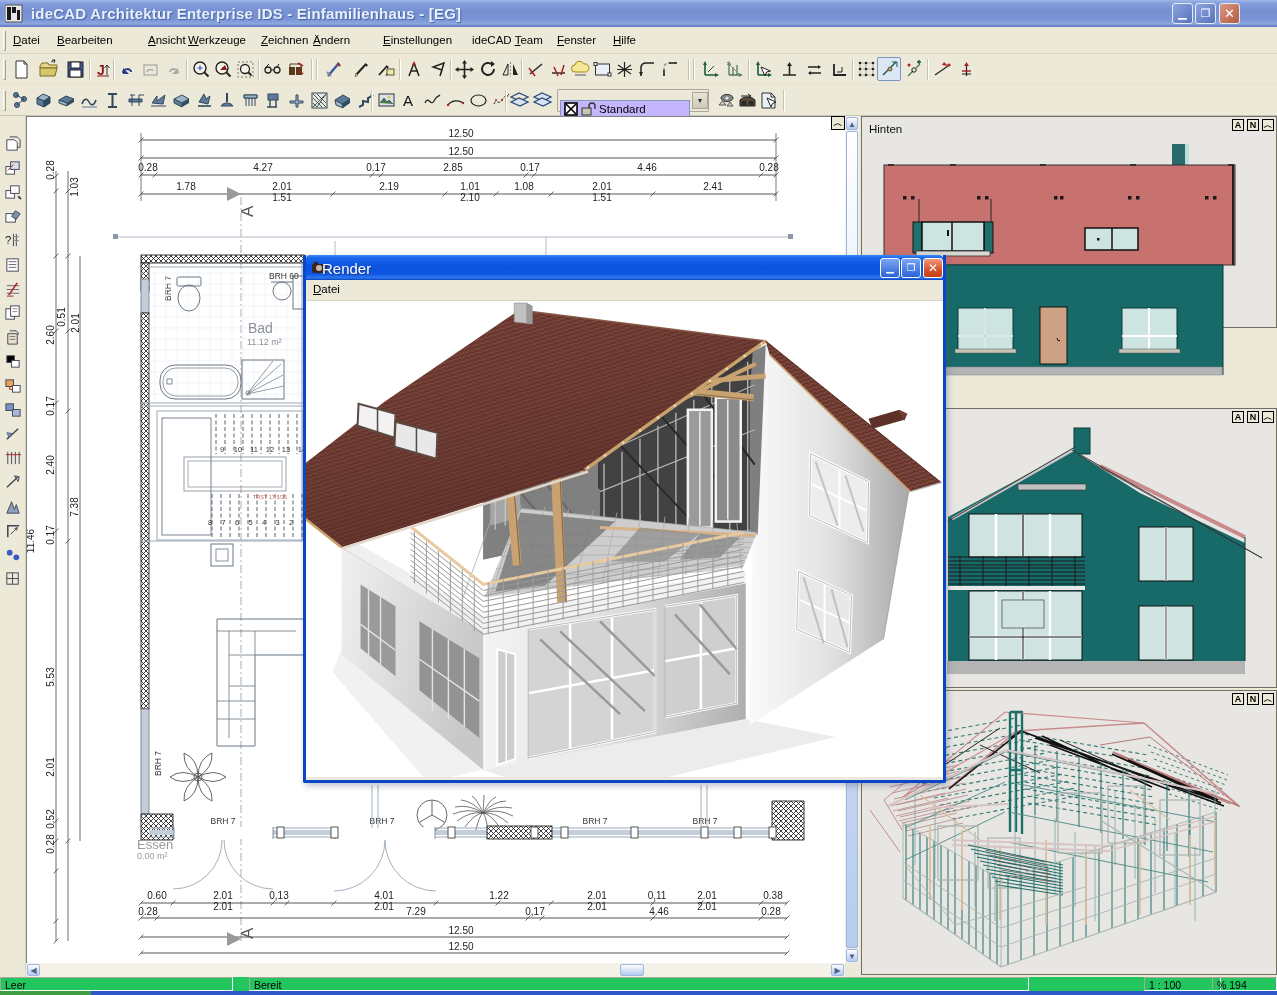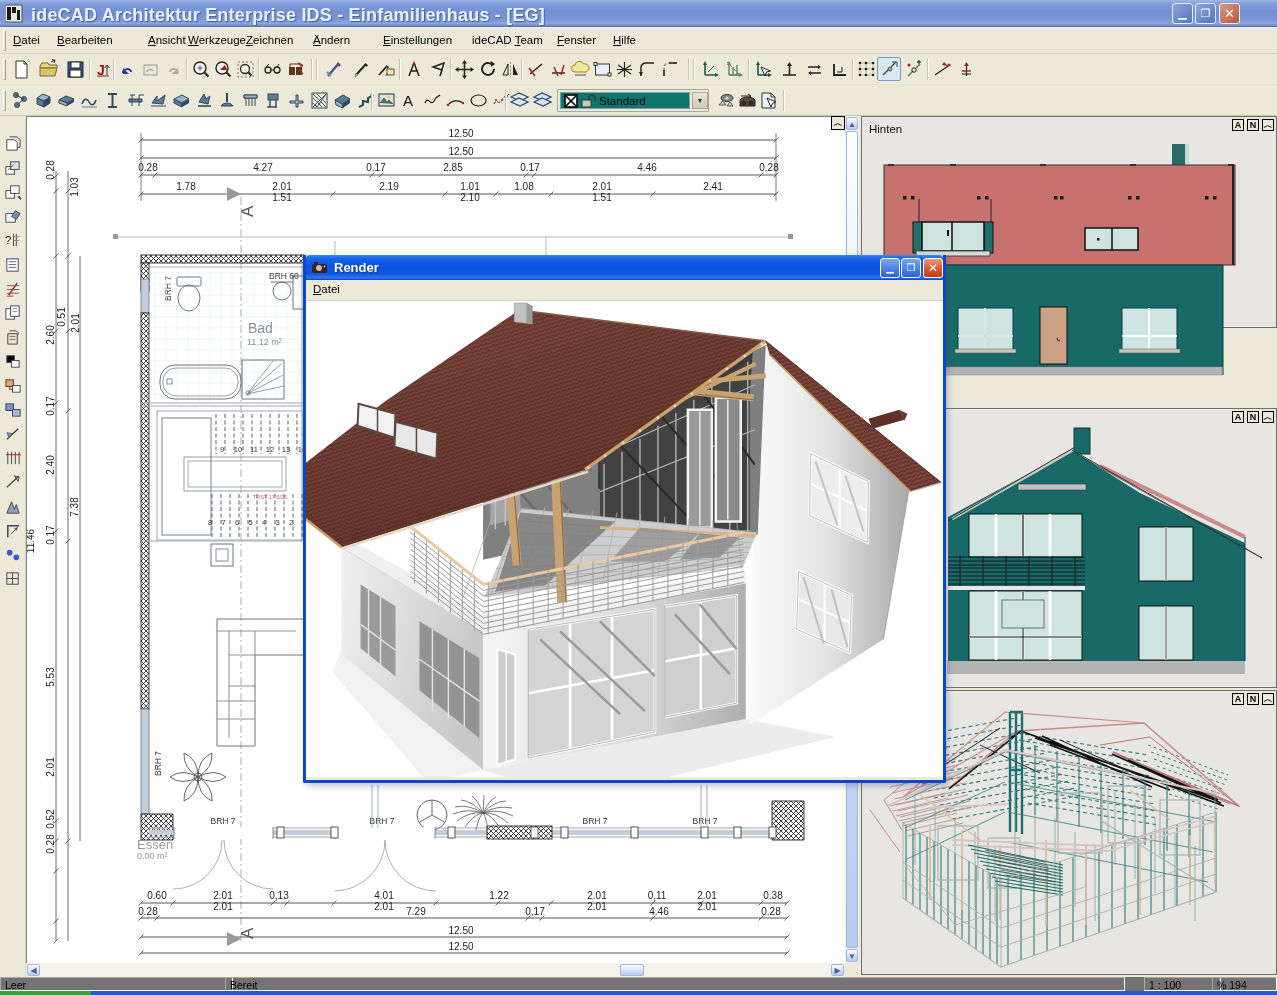--- a/index.html
+++ b/index.html
@@ -1,21 +1,21 @@
 <!DOCTYPE html>
 <html><head><meta charset="utf-8">
 <style>
 *{margin:0;padding:0;box-sizing:border-box}
 html,body{width:1277px;height:995px;overflow:hidden}
 body{position:relative;background:#ECE9D8;font-family:"Liberation Sans",sans-serif;-webkit-font-smoothing:antialiased}
 .abs{position:absolute}
 
 #titlebar{left:0;top:0;width:1277px;height:27px;background:linear-gradient(180deg,#9FB6E6 0%,#84A0DC 12%,#7690D2 40%,#7994D5 70%,#8CA6DF 88%,#687FC6 97%,#5A76BD 100%);}
 #titlebar .ticon{left:5px;top:4px;width:19px;height:19px}
-#titlebar .ttext{left:31px;top:5px;color:#EAF0FB;font-size:18px;font-weight:bold;letter-spacing:0.2px;text-shadow:1px 1px 1px #43639F}
+#titlebar .ttext{left:31px;top:5px;color:#EAF0FB;font-size:15px;font-weight:bold;letter-spacing:0.2px;text-shadow:1px 1px 1px #43639F}
 .capbtn{top:3px;width:21px;height:21px;border-radius:3px;border:1px solid #E4EBF7;font-size:11px;color:#fff;text-align:center;line-height:19px}
 .bmin{left:1172px;background:linear-gradient(135deg,#8CA4DF,#5873BE)}
 .bmax{left:1195px;background:linear-gradient(135deg,#8CA4DF,#5873BE)}
 .bclose{left:1219px;background:linear-gradient(135deg,#D99884,#B35B42)}
 
 #menubar{left:0;top:27px;width:1277px;height:27px;background:#ECE9D8;border-bottom:1px solid #D8D4C4}
 .grip{top:3px;width:3px;height:21px;border-left:1px solid #fff;border-top:1px solid #fff;border-right:1px solid #A8A491;border-bottom:1px solid #A8A491;background:#E3E0CE}
 #menubar span{position:absolute;top:7px;font-size:11.5px;color:#000}
 u{text-decoration:underline}
 
@@ -26,31 +26,31 @@
 .sep{position:absolute;top:5px;width:2px;height:21px;border-left:1px solid #C6C3B0;border-right:1px solid #FFF}
 
 #lbar{left:0;top:116px;width:26px;height:861px;background:#ECE9D8;border-right:1px solid #D8D4C4}
 .lic{position:absolute;left:4px;width:18px;height:18px}
 
 #canvas{left:26px;top:116px;width:819px;height:847px;background:#fff;border-left:1px solid #808080;border-top:1px solid #808080}
 
 .sbtn{background:linear-gradient(180deg,#FDFEFF,#C9D8F2 70%,#B8CCEE);border:1px solid #9EB6E4;border-radius:2px;color:#4D6185;font-size:8px;text-align:center}
 #vsb{left:845px;top:116px;width:14px;height:847px;background:#F3F1E8}
 #hsb{left:26px;top:963px;width:819px;height:14px;background:#F3F1E8}
-#statusbar{left:0;top:977px;width:1277px;height:14px;background:#737373}
+#statusbar{left:0;top:977px;width:1277px;height:14px;background:#22c55e}
 .stbox{position:absolute;top:0;height:14px;border:1px solid;border-color:#ACA899 #FFF #FFF #ACA899;font-size:10.5px;color:#000;padding:1px 0 0 4px}
 #btmedge{left:0;top:991px;width:1277px;height:4px;background:#2E58C8}
 #btmgreen{left:0;top:991px;width:91px;height:4px;background:#3F9E44}
 
 .view{position:absolute;left:861px;width:416px;background:#E7E6E3;border:1px solid #716F64}
 .anm{position:absolute;top:2px;width:12px;height:12px;background:#ECE9D8;border:1px solid #000;font-size:9px;line-height:11px;text-align:center;font-weight:bold;color:#000}
 
 #rwin{left:303px;top:255px;width:643px;height:528px;border:3px solid #0A47C8;border-top:none;border-radius:0 0 2px 2px;background:#ECE9D8;box-shadow:2px 3px 6px rgba(80,80,120,0.35)}
 #rtitle{left:0;top:0;width:637px;height:25px;background:linear-gradient(180deg,#3B8BF4 0%,#1A66EC 12%,#0A53E0 45%,#0E55E2 75%,#2E77EF 92%,#0840B8 100%);border-radius:4px 4px 0 0}
-#rtitle .ttext{left:28px;top:5px;color:#fff;font-size:13px;font-weight:bold;text-shadow:1px 1px 1px #1A3A8F}
+#rtitle .ttext{left:16px;top:5px;color:#fff;font-size:15px;font-weight:normal;text-shadow:1px 1px 1px #1A3A8F}
 .rbtn{top:3px;width:20px;height:20px;border-radius:3px;border:1px solid #fff;font-size:10px;color:#fff;text-align:center;line-height:18px}
 .rmin{left:574px;background:linear-gradient(180deg,#7CA5F2,#2A63D8)}
 .rmax{left:595px;background:linear-gradient(180deg,#7CA5F2,#2A63D8)}
 .rclose{left:617px;background:linear-gradient(180deg,#F09A7E,#D9512B 60%,#C23D18)}
 #rmenu{left:0;top:25px;width:637px;height:21px;background:#ECE9D8;border-bottom:1px solid #D8D4C4}
 #rmenu span{position:absolute;left:7px;top:3px;font-size:11.5px}
 #rcontent{left:0;top:46px;width:637px;height:476px;background:#fff}
 text{font-family:"Liberation Sans",sans-serif}
 </style></head>
 <body>
@@ -65,21 +65,21 @@
   <div class="abs capbtn bmin">▁</div>
   <div class="abs capbtn bmax">❐</div>
   <div class="abs capbtn bclose" style="font-size:13px">✕</div>
 </div>
 <div class="abs" id="menubar">
   <div class="abs grip" style="left:3px"></div>
   <span style="left:13px"><u>D</u>atei</span>
   <span style="left:57px"><u>B</u>earbeiten</span>
   <span style="left:148px"><u>A</u>nsicht</span>
   <span style="left:188px"><u>W</u>erkzeuge</span>
-  <span style="left:246px"><u>Z</u>eichnen</span>
+  <span style="left:261px"><u>Z</u>eichnen</span>
   <span style="left:313px"><u>Ä</u>ndern</span>
   <span style="left:383px"><u>E</u>instellungen</span>
   <span style="left:472px">ideCAD <u>T</u>eam</span>
   <span style="left:557px"><u>F</u>enster</span>
   <span style="left:613px"><u>H</u>ilfe</span>
 </div>
 <div class="abs tbar" id="tb1">
     <div class="abs grip" style="left:3px;top:5px"></div>
 <svg class="ic" style="left:11px" viewBox="0 0 21 21">
       <path d="M5 2h8l3 3v14H5z" fill="#fff" stroke="#333"></path>
@@ -381,21 +381,21 @@
 <div class="sep" style="left:505px"></div>
 <svg class="ic" style="left:509px" viewBox="0 0 21 21">
       <path d="M2 7l8-4 9 4-8 4z" fill="none" stroke="#2A4A7A" stroke-width="1.3"></path>
       <path d="M2 12l8-4 9 4-8 4z" fill="#D8E4F0" stroke="#2A4A7A" stroke-width="1.3"></path>
     </svg>
 <svg class="ic" style="left:532px" viewBox="0 0 21 21">
       <path d="M2 7l8-4 9 4-8 4z" fill="#D8E4F0" stroke="#2A4A7A" stroke-width="1.3"></path>
       <path d="M2 12l8-4 9 4-8 4z" fill="#D8E4F0" stroke="#2A4A7A" stroke-width="1.3"></path>
     </svg>
 <div class="abs" style="left:557px;top:4px;width:152px;height:23px;background:#ECE9D8;border:1px solid #ACA899;border-radius:1px">
-      <div class="abs" style="left:2px;top:2px;width:130px;height:17px;background:#0f766e;border:1px solid #7F9DB9">
+      <div class="abs" style="left:2px;top:10px;width:130px;height:17px;background:#c4b5fd;border:1px solid #7F9DB9">
         <svg class="abs" style="left:3px;top:1px;width:14px;height:14px" viewBox="0 0 14 14">
           <rect x="1" y="1" width="12" height="12" fill="#fff" stroke="#000" stroke-width="1.6"></rect>
           <path d="M2 2l10 10M12 2L2 12" stroke="#000" stroke-width="1.6"></path>
         </svg>
         <svg class="abs" style="left:20px;top:1px;width:15px;height:14px" viewBox="0 0 15 14">
           <rect x="1" y="6" width="9" height="7" fill="#C8C4B8" stroke="#333"></rect>
           <path d="M8 6V4a3 3 0 016 0v3" fill="none" stroke="#333" stroke-width="1.4"></path>
         </svg>
         <span class="abs" style="left:38px;top:2px;font-size:11.5px">Standard</span>
       </div>
@@ -1065,21 +1065,21 @@
 <path d="M903 898L1001 967 1216 892 1100 820" stroke="#A8B4B0" stroke-width="1.1"></path>
 <path d="M903 898l0 -75M1001 967V880M1216 892v-80M903 880L1001 947 1216 874M903 862L1001 928 1216 858" stroke="#A8B4B0" stroke-width="0.9"></path>
 <path d="M903 823L1001 880M1001 880L1216 812M955 925l-50 -60M955 925l130 -38" stroke="#A8B4B0" stroke-width="0.9"></path>
 </svg>
     <div class="anm" style="right:32px">A</div>
     <div class="anm" style="right:17px">N</div>
     <div class="anm" style="right:2px">︿</div>
   </div>
 <div class="abs" id="statusbar">
   <div class="stbox" style="left:0;width:233px">Leer</div>
-  <div class="stbox" style="left:225px;width:900px">Bereit</div>
+  <div class="stbox" style="left:249px;width:780px">Bereit</div>
   <div class="stbox" style="left:1144px;width:77px">1 : 100</div>
   <div class="stbox" style="left:1212px;width:65px">% 194</div>
 </div>
 <div class="abs" id="btmedge"></div>
 <div class="abs" id="btmgreen"></div>
 <div class="abs" id="rwin">
   <div class="abs" id="rtitle">
     <svg class="abs" style="left:6px;top:6px;width:15px;height:13px" viewBox="0 0 15 13">
         <rect x="0" y="3" width="15" height="9" rx="2" fill="#3A2420"></rect>
         <circle cx="7" cy="7" r="3" fill="#C8B8A8"></circle>

